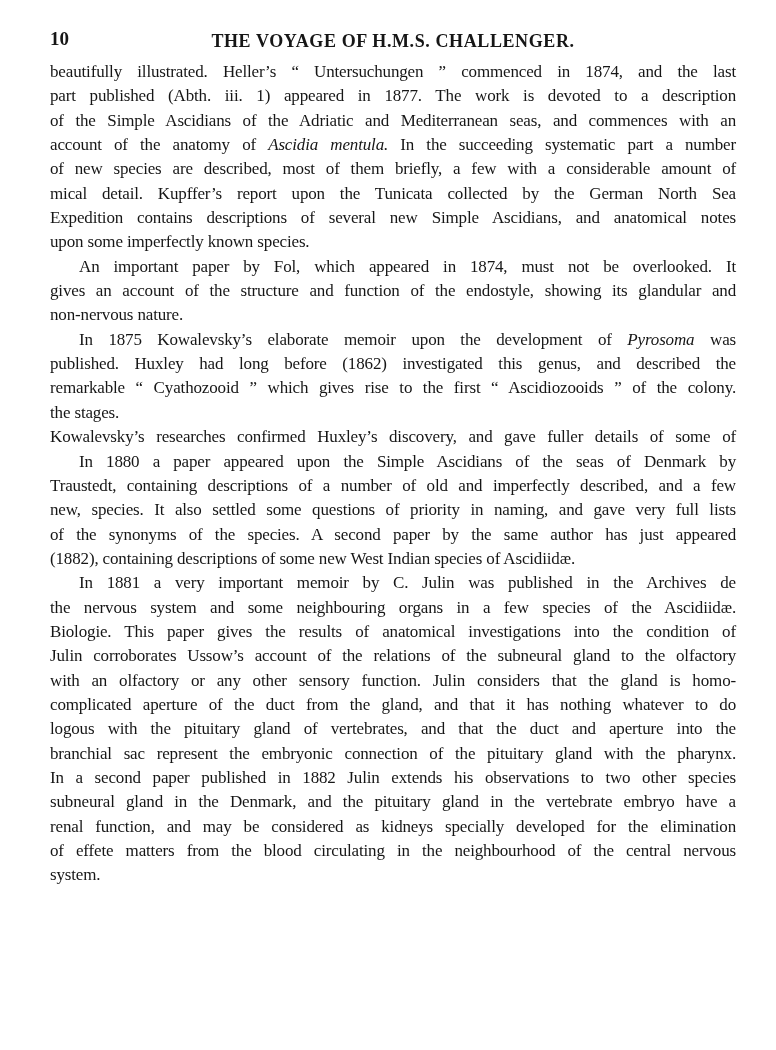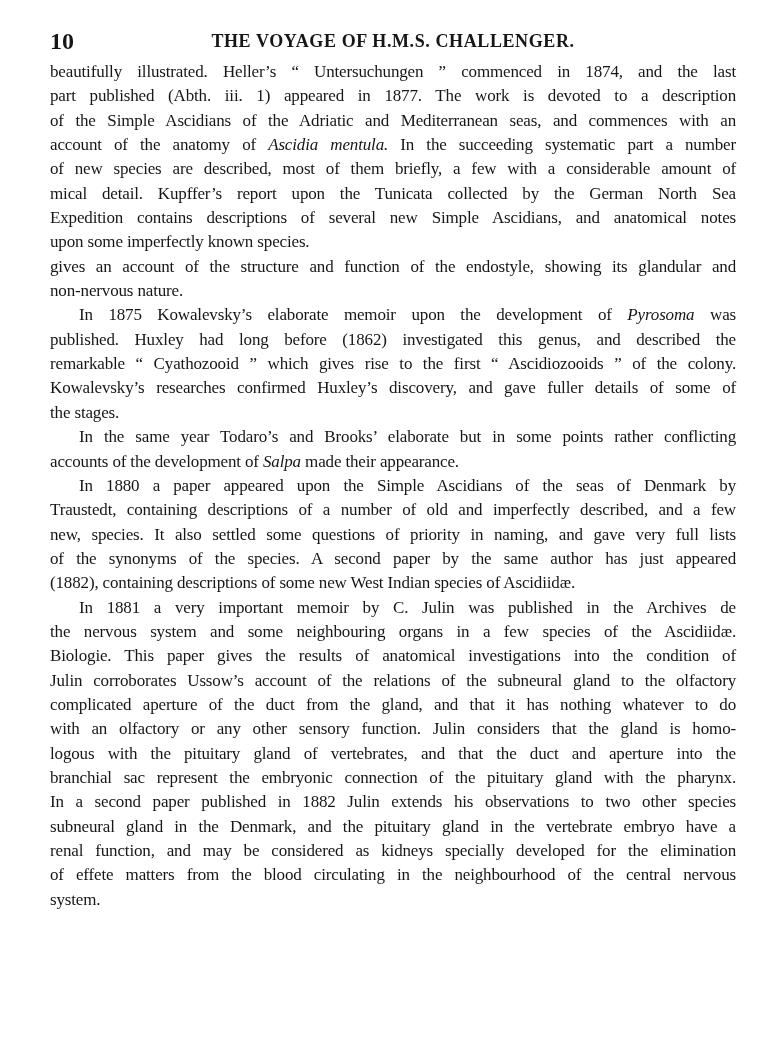--- a/index.html
+++ b/index.html
@@ -1,19 +1,19 @@
 <!DOCTYPE html>
 <html><head>
 <meta charset="utf-8">
 <style>
   html, body { margin: 0; padding: 0; background: #ffffff; }
   body { width: 776px; height: 1050px; position: relative; overflow: hidden;
          font-family: "Liberation Serif", "DejaVu Serif", serif; color: #161616; }
   .header { position: absolute; top: 28px; left: 50px; width: 686px; height: 24px; }
-  .page-number { position: absolute; left: 0; top: 0; font-size: 24px; font-weight: bold; }
+  .page-number { position: absolute; left: 0; top: 0; font-size: 19px; font-weight: bold; }
   .running-title { position: absolute; left: 0; right: 0; top: 3px; text-align: center;
                    font-size: 18px; letter-spacing: 0.6px; font-weight: bold; }
   .body-text { position: absolute; top: 60px; left: 50px; width: 686px; }
   .line { display: block; height: 24.35px; line-height: 24.35px; font-size: 17px;
           text-align: justify; text-align-last: justify; white-space: nowrap;
           letter-spacing: -0.15px; }
   .line.last { text-align-last: left; }
   .line.indent { padding-left: 29px; }
   .line span { white-space: normal; }
   .line-inner { display: block; width: 100%; text-align: justify; text-align-last: justify; white-space: normal; }
@@ -49,50 +49,45 @@
         <span class="line-inner">mical detail.  Kupffer’s report upon the Tunicata collected by the German North Sea</span>
       </span>
       <span class="line">
         <span class="line-inner">Expedition contains descriptions of several new Simple Ascidians, and anatomical notes</span>
       </span>
       <span class="line last">
         <span class="line-inner">upon some imperfectly known species.</span>
       </span>
     </div>
     <div>
+      <span class="line indent">
+        <span class="line-inner">An important paper by Fol, which appeared in 1874, must not be overlooked.  It</span>
+      </span>
       <span class="line">
         <span class="line-inner">gives an account of the structure and function of the endostyle, showing its glandular and</span>
       </span>
       <span class="line last">
         <span class="line-inner">non-nervous nature.</span>
       </span>
     </div>
     <div>
       <span class="line indent">
         <span class="line-inner">In 1875 Kowalevsky’s elaborate memoir upon the development of <em>Pyrosoma</em> was</span>
       </span>
       <span class="line">
         <span class="line-inner">published.  Huxley had long before (1862) investigated this genus, and described the</span>
       </span>
       <span class="line">
         <span class="line-inner">remarkable “ Cyathozooid ” which gives rise to the first “ Ascidiozooids ” of the colony.</span>
       </span>
-      <span class="line">
-        <span class="line-inner">Kowalevsky’s researches confirmed Huxley’s discovery, and gave fuller details of some of</span>
-      </span>
       <span class="line last">
         <span class="line-inner">the stages.</span>
       </span>
-    </div>
-    <div>
-      <span class="line indent">
-        <span class="line-inner">In the same year Todaro’s and Brooks’ elaborate but in some points rather conflicting</span>
-      </span>
-      <span class="line last">
-        <span class="line-inner">accounts of the development of <em>Salpa</em> made their appearance.</span>
+      <span class="line">
+        <span class="line-inner">Kowalevsky’s researches confirmed Huxley’s discovery, and gave fuller details of some of</span>
       </span>
     </div>
     <div>
       <span class="line indent">
         <span class="line-inner">In 1880 a paper appeared upon the Simple Ascidians of the seas of Denmark by</span>
       </span>
       <span class="line">
         <span class="line-inner">Traustedt, containing descriptions of a number of old and imperfectly described, and a few</span>
       </span>
       <span class="line">
@@ -112,24 +107,24 @@
       <span class="line">
         <span class="line-inner">the nervous system and some neighbouring organs in a few species of the Ascidiidæ.</span>
       </span>
       <span class="line">
         <span class="line-inner">Biologie.  This paper gives the results of anatomical investigations into the condition of</span>
       </span>
       <span class="line">
         <span class="line-inner">Julin corroborates Ussow’s account of the relations of the subneural gland to the olfactory</span>
       </span>
       <span class="line">
-        <span class="line-inner">complicated aperture of the duct from the gland, and that it has nothing whatever to do</span>
+        <span class="line-inner">with an olfactory or any other sensory function.  Julin considers that the gland is homo-</span>
       </span>
       <span class="line">
-        <span class="line-inner">with an olfactory or any other sensory function.  Julin considers that the gland is homo-</span>
+        <span class="line-inner">complicated aperture of the duct from the gland, and that it has nothing whatever to do</span>
       </span>
       <span class="line">
         <span class="line-inner">logous with the pituitary gland of vertebrates, and that the duct and aperture into the</span>
       </span>
       <span class="line">
         <span class="line-inner">branchial sac represent the embryonic connection of the pituitary gland with the pharynx.</span>
       </span>
       <span class="line">
         <span class="line-inner">In a second paper published in 1882 Julin extends his observations to two other species</span>
       </span>

